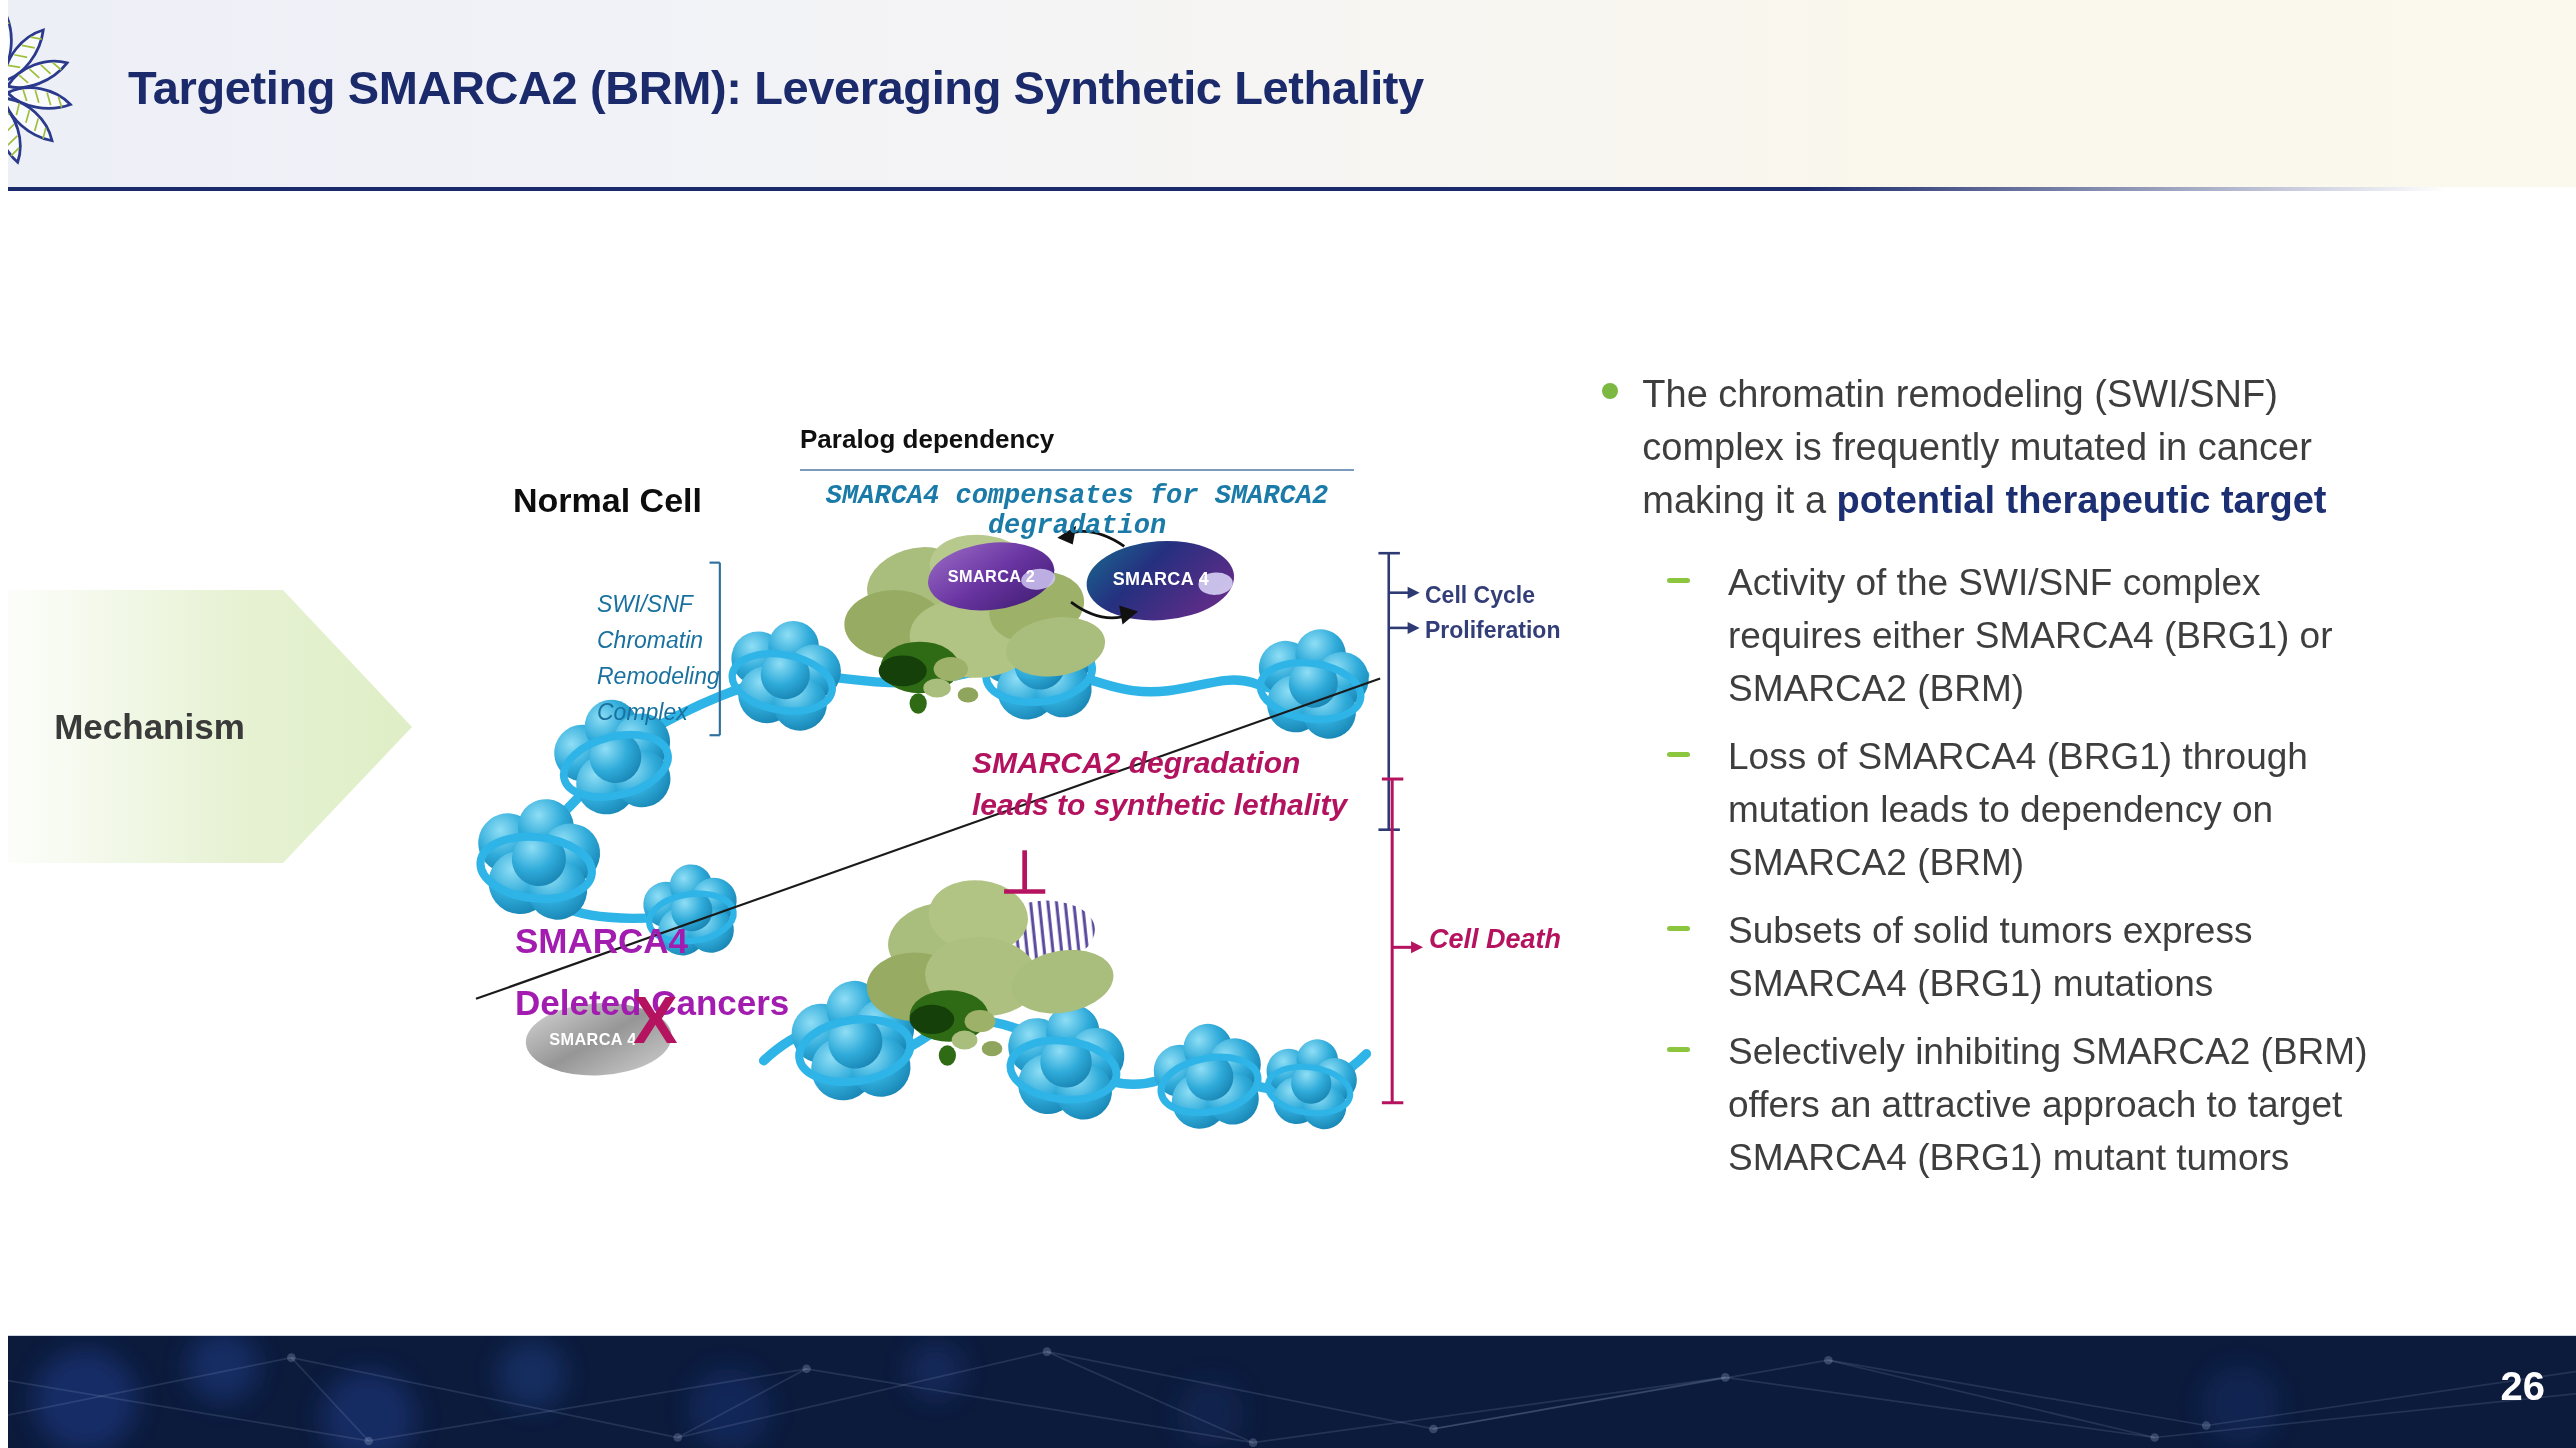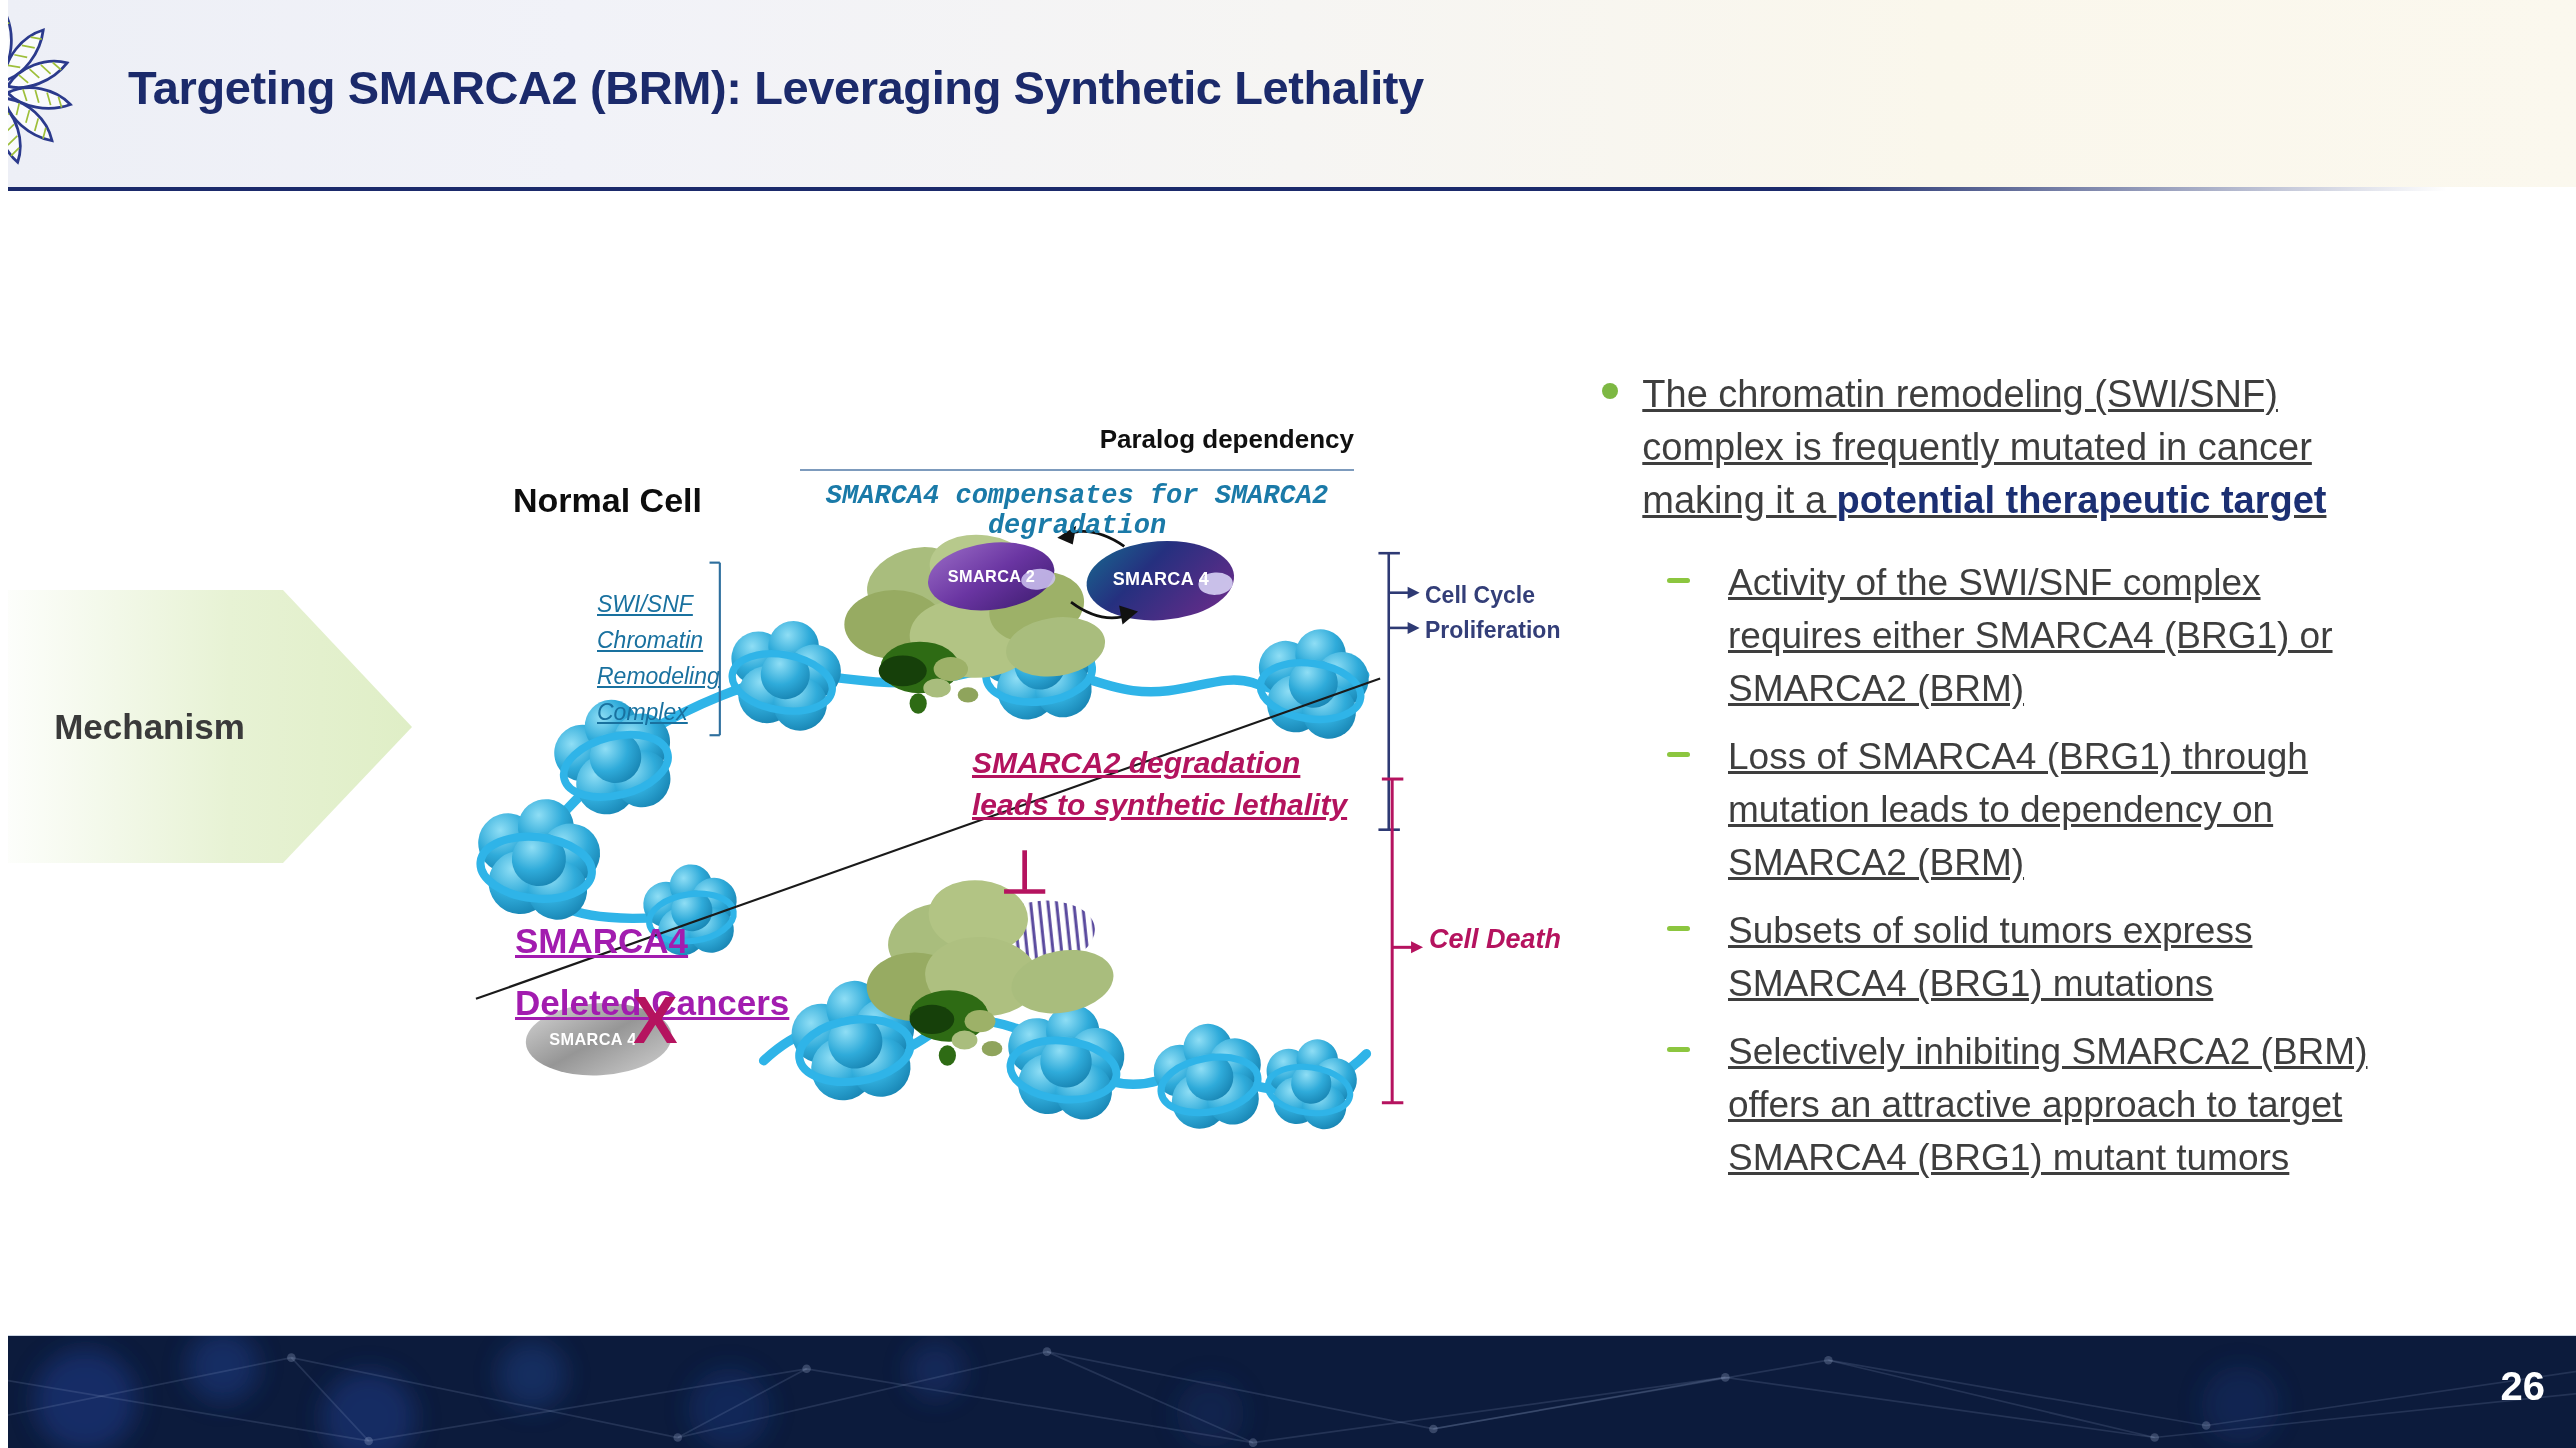--- a/index.html
+++ b/index.html
@@ -1,33 +1,33 @@
 <!DOCTYPE html>
 <html style="font-size:13.7px"><head>
 <meta charset="utf-8">
 <style>
   html,body{margin:0;padding:0;background:#ffffff;}
   .slide{position:relative;width:2576px;height:1449px;overflow:hidden;background:#ffffff;
          font-family:"Liberation Sans",sans-serif;margin-left:8px;}
   .abs{position:absolute;}
-  .prewrap{white-space:pre-line;text-decoration:underline;}
+  .prewrap{white-space:pre-line;}
 
   
   .header-band{left:0;top:0;width:2576px;height:187px;
     background:linear-gradient(90deg,#edeff6 0%,#f1f2f8 22%,#f6f5f3 50%,#faf7ec 75%,#fbf8ee 100%);}
   .page-title{left:120px;top:60px;font-size:47px;font-weight:bold;color:#1b2a6b;letter-spacing:-0.4px;}
   .header-rule{left:0;top:187px;width:2567px;height:4.3px;
     background:linear-gradient(90deg,#1b2a6b 0%,#1b2a6b 70%,rgba(27,42,107,0) 95%);}
 
   
   .mech-arrow{left:0;top:590px;width:404px;height:280px;
     clip-path:polygon(0 0,275px 0,404px 137px,275px 273px,0 273px);
     background:linear-gradient(90deg,rgba(235,245,222,.12) 0%,#e7f2d4 55%,#dfeec6 100%);}
   .mech-label{left:0;top:117px;width:283px;text-align:center;font-size:35px;font-weight:bold;color:#3a3a3a;}
-  .paralog-header{left:792px;top:424px;width:554px;text-align:right;font-size:26px;font-weight:bold;color:#101010;}
+  .paralog-header{left:792px;top:424px;width:554px;text-align:left;font-size:26px;font-weight:bold;color:#101010;}
   .paralog-divider{left:792px;top:469px;width:554px;height:1.7px;background:#7d9bbd;}
   .paralog-sub{left:775px;top:481px;width:588px;text-align:center;font-size:27px;font-weight:bold;font-style:italic;color:#1a7aa8;font-family:Liberation Mono, monospace;}
   .normal-cell{left:505px;top:481px;font-size:34px;font-weight:bold;color:#0d0d0d;}
   .swisnf{left:589px;top:586px;font-size:23px;font-style:italic;color:#19719f;line-height:36px;}
   .cellcycle{left:1417px;top:582px;font-size:23px;font-weight:bold;color:#333e78;}
   .prolif{left:1417px;top:617px;font-size:23px;font-weight:bold;color:#333e78;}
   .degrad{left:964px;top:742px;font-size:30px;font-weight:bold;font-style:italic;color:#b3135e;line-height:42px;}
   .delcancers{left:507px;top:910px;font-size:35px;font-weight:bold;color:#a21caf;line-height:62px;}
   .celldeath{left:1421px;top:924px;font-size:27px;font-weight:bold;font-style:italic;color:#b5135f;}
   .oval-lbl{color:#ffffff;font-weight:bold;text-align:center;letter-spacing:0.4px;}

